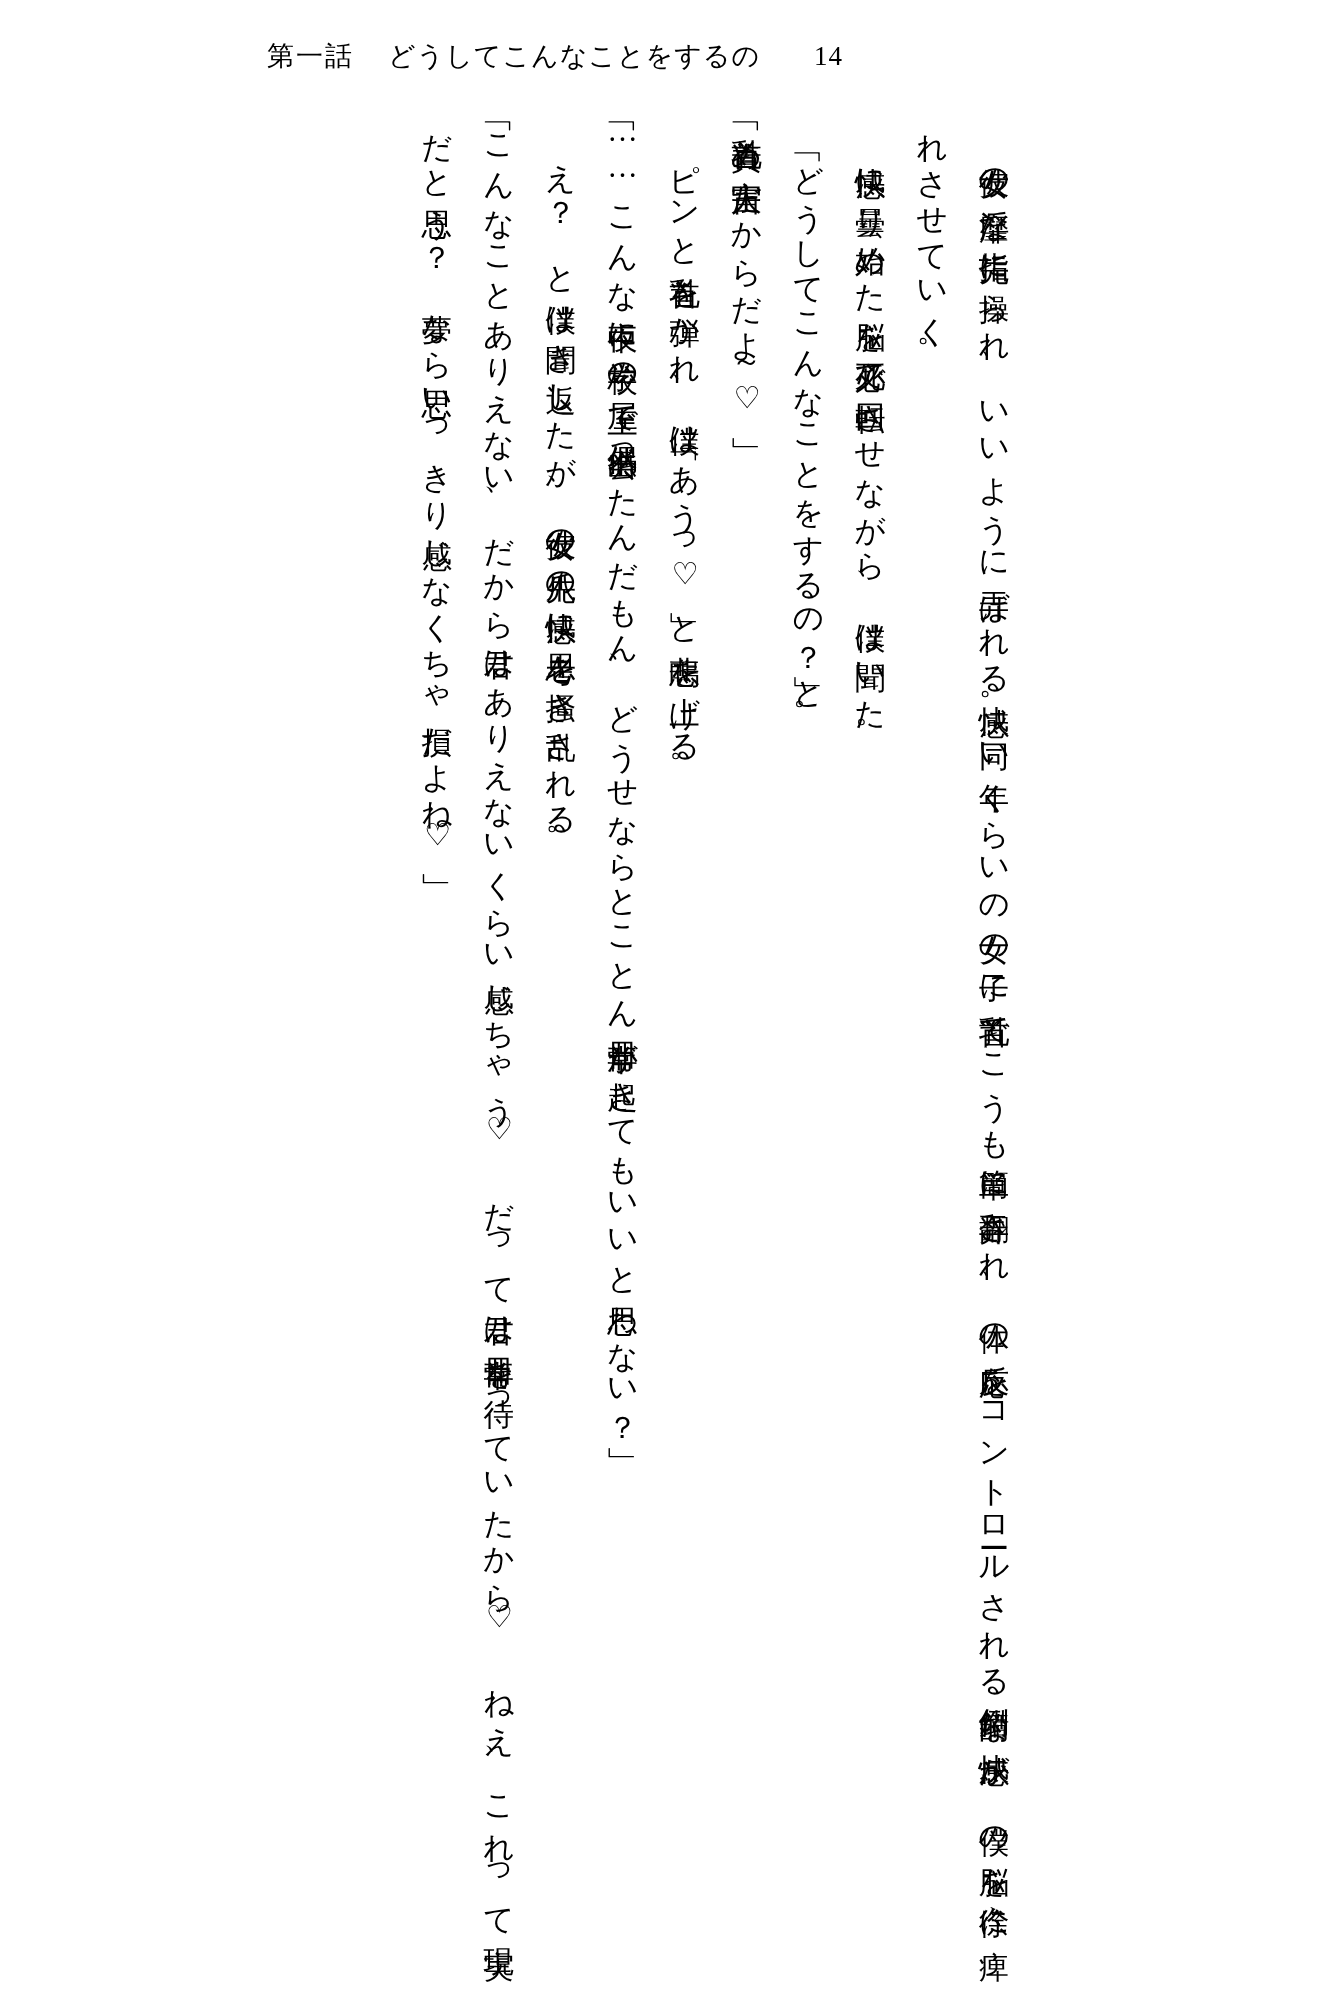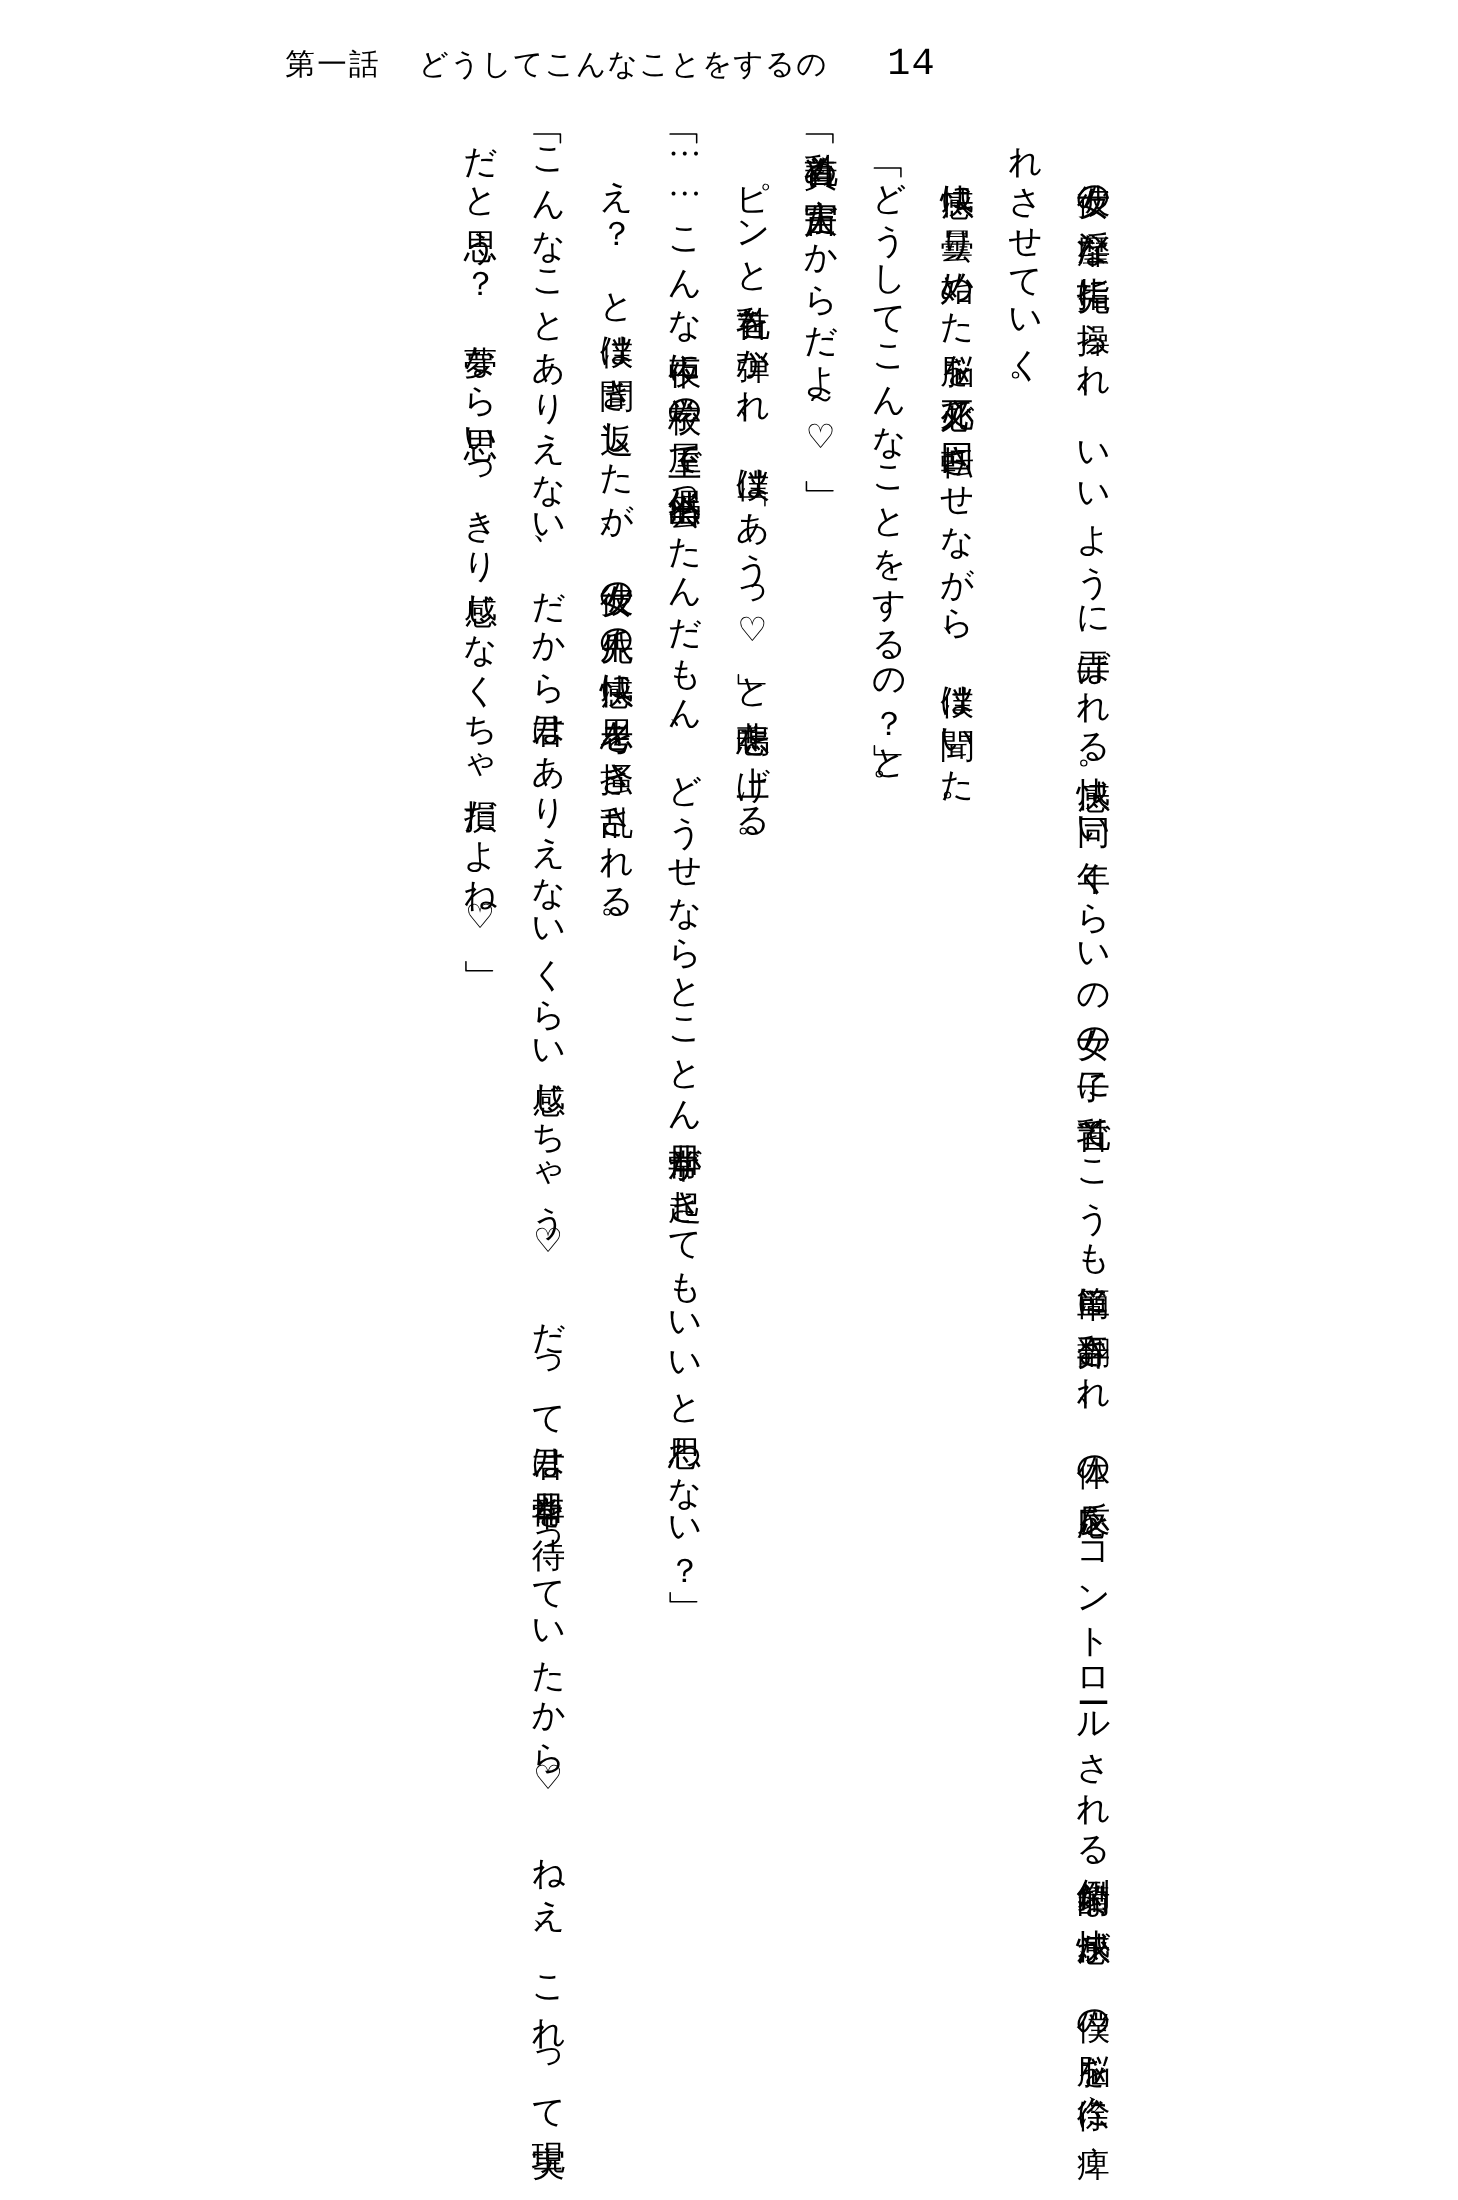--- a/index.html
+++ b/index.html
@@ -34,22 +34,22 @@
     letter-spacing: 1px;
     white-space: nowrap;
   }
   .running-head .chapter-num {
     letter-spacing: 2px;
   }
   .running-head .chapter-title {
     letter-spacing: 1px;
   }
   .running-head .folio {
-    font-size: 35px;
-    font-family: Liberation Mono, monospace;
+    font-size: 27px;
+    font-family: Liberation Serif, serif;
     margin-left: 20px;
   }
 
   
   .body-area {
     position: absolute;
     top: 112px;
     left: 96px;
     right: 86px;
     bottom: 72px;

